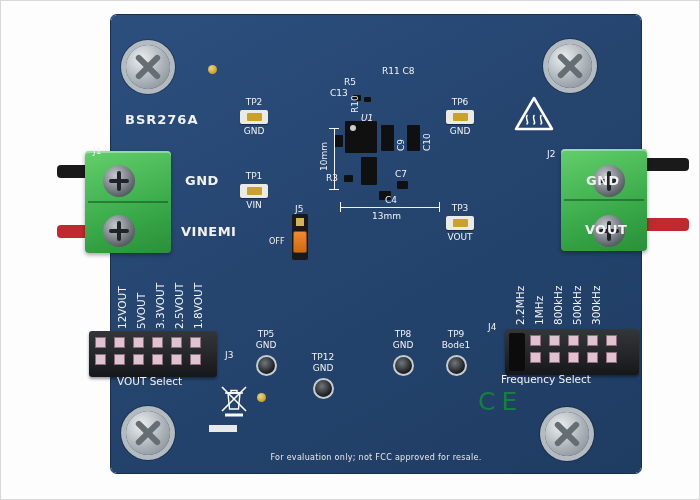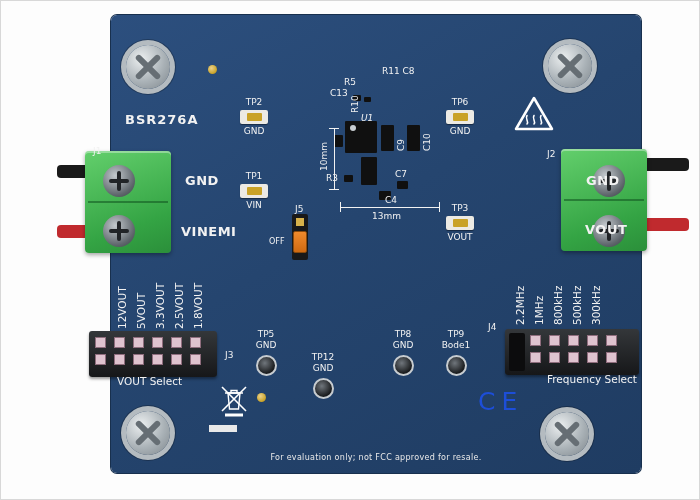--- a/index.html
+++ b/index.html
@@ -46,21 +46,21 @@
   .header-conn{position:absolute;background:linear-gradient(#34373a,#161719);border-radius:3px;
                z-index:4;box-shadow:0 2px 3px rgba(0,0,0,.4);padding:6px;box-sizing:border-box;}
   .pinrow{display:flex;gap:8px;margin-bottom:6px;}
   .pinrow:last-child{margin-bottom:0;}
   .pin{width:11px;height:11px;background:#dfc3cf;border:1px solid #8f6d7d;box-sizing:border-box;}
   .comp{position:absolute;background:#101010;border-radius:1px;z-index:5;}
   .dim{position:absolute;background:#f2f2f2;z-index:6;}
   .fiducial{position:absolute;width:9px;height:9px;border-radius:50%;z-index:5;
             background:radial-gradient(circle at 38% 35%,#ecd28a,#c9a227 70%,#9a7a1a);}
   .icon{position:absolute;z-index:6;}
-  .ce{position:absolute;color:#1d4ed8;font-size:25px;letter-spacing:6px;z-index:6;}
+  .ce{position:absolute;color:#15803d;font-size:25px;letter-spacing:6px;z-index:6;}
   .footer{position:absolute;left:110px;top:452px;width:530px;text-align:center;color:#e9e9e9;
           font-size:8px;letter-spacing:.3px;z-index:6;}
   .jumper-base{position:absolute;width:16px;height:46px;background:#191919;border-radius:2px;z-index:5;}
   .jumper-gold{position:absolute;width:8px;height:8px;background:#d8b24a;z-index:6;}
   .jumper-orange{position:absolute;width:14px;height:22px;background:linear-gradient(#f08a2c,#cf6a12);
                  border:1px solid #8a4a0c;border-radius:2px;z-index:6;box-sizing:border-box;}
   .jumper-cover{position:absolute;width:16px;height:38px;background:#0c0c0d;border-radius:2px;z-index:5;}
   .whiterect{position:absolute;width:28px;height:7px;background:#e9e9e9;z-index:5;}
 </style>
 </head>
@@ -240,21 +240,21 @@
     <div class="pinrow">
         <span class="pin"></span>
         <span class="pin"></span>
         <span class="pin"></span>
         <span class="pin"></span>
         <span class="pin"></span>
         <span class="pin"></span>
       </div>
   </div>
   <div class="jumper-cover" style="left:508px;top:332px;"></div>
-  <div class="txt" style="left:500px;top:372px;font-size:10.5px;margin-left:46px;">Frequency Select</div>
+  <div class="txt" style="left:500px;top:372px;font-size:10.5px;">Frequency Select</div>
 
   <div class="icon" style="left:218px;top:382px;">
     <svg width="30" height="36" viewBox="0 0 30 36">
       <path d="M9 10 h12 l-1.5 16 h-9 Z" fill="none" stroke="#fff" stroke-width="1.4"></path>
       <path d="M6 10 h18 M12 10 v-2.5 h6 v2.5" fill="none" stroke="#fff" stroke-width="1.4"></path>
       <path d="M3 4 L27 28 M27 4 L3 28" stroke="#fff" stroke-width="1.6"></path>
       <path d="M6 32 h18" stroke="#fff" stroke-width="3"></path>
     </svg>
   </div>
 

